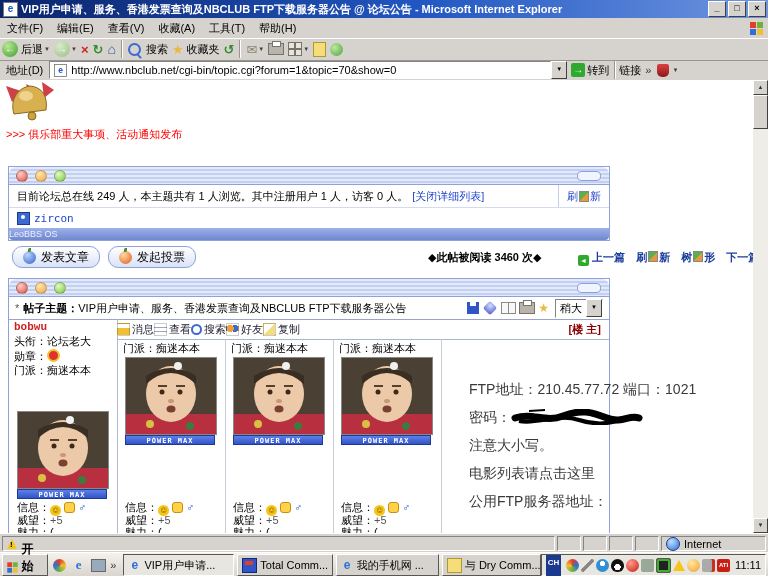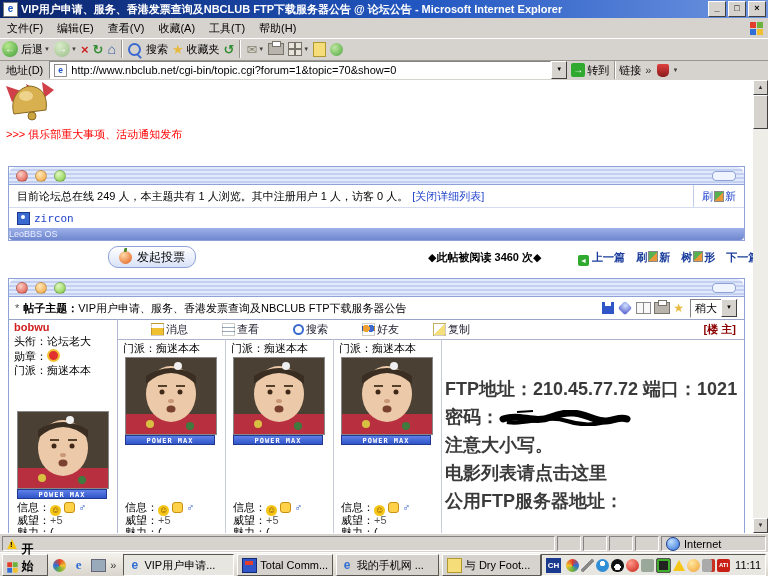--- a/index.html
+++ b/index.html
@@ -75,21 +75,21 @@
   
   #notice{left:6px;top:47px;color:#f00;}
   #crumbbar{left:0;top:60px;width:753px;height:15px;
     background:linear-gradient(#a3b6ee,#7289d2);border-top:1px solid #5a70b8;border-bottom:1px solid #5a70b8;
     display:flex;align-items:center;color:#fff;}
   .lock{width:8px;height:7px;background:#f0c030;border:1px solid #8a6a10;border-radius:1px;position:relative;margin:0 4px 0 6px;}
   .lock i{position:absolute;left:1px;top:-4px;width:4px;height:4px;border:1px solid #8a6a10;border-bottom:none;border-radius:3px 3px 0 0;}
   #crumb-browse{color:#ffe98c;}
   #crumb-right{margin-left:auto;margin-right:8px;color:#eef2ff;}
   
-  .panel{position:absolute;left:8px;width:737px;border:1px solid #8fa2d8;background:#fff;box-sizing:border-box;}
+  .panel{position:absolute;left:8px;width:602px;border:1px solid #8fa2d8;background:#fff;box-sizing:border-box;}
   .pnl-head{height:17px;border-radius:7px 7px 0 0;border-bottom:1px solid #8fa2d8;
     background:repeating-linear-gradient(180deg,#e2e9fb 0 2px,#c4d0f2 2px 4px);
     display:flex;align-items:center;position:relative;}
   .tl{width:10px;height:10px;border-radius:50%;margin-left:7px;border:1px solid #0003;}
   .tl.r{background:radial-gradient(circle at 35% 30%,#ffd0c8,#d94f43);}
   .tl.o{background:radial-gradient(circle at 35% 30%,#ffe8b8,#f2a33c);}
   .tl.g{background:radial-gradient(circle at 35% 30%,#e0f8c0,#7fc93f);}
   .pnl-pill{position:absolute;right:8px;top:4px;width:22px;height:8px;border-radius:4px;
     background:#f0f4ff;border:1px solid #8fa2d8;}
   .link{color:#2244cc;}
@@ -121,45 +121,45 @@
   .gem{width:10px;height:10px;background:radial-gradient(circle at 35% 30%,#cfe0ff,#4a52c8);border-radius:2px;margin:0 3px;transform:rotate(45deg);}
   .book{width:13px;height:10px;background:#f8f8f8;border:1px solid #8a8a8a;margin:0 3px;
     background-image:linear-gradient(90deg,#0000 48%,#8a8a8a 48% 52%,#0000 52%);}
   .star2{color:#e8b93c;font-size:12px;margin:0 3px;}
   #fontsel{display:flex;align-items:center;height:17px;border:1px solid;border-color:#848484 #fff #fff #848484;background:#fff;margin:0 6px 0 3px;}
   #fontsel .val{padding:0 4px;}
   
   #p2-body{position:absolute;left:0;top:40px;right:0;bottom:0;}
   #usercol{position:absolute;left:0;top:0;width:108px;height:100%;border-right:1px solid #b0b8d4;}
   .ucol-line{margin:2px 0 0 5px;line-height:12px;white-space:nowrap;}
-  .uname{color:#d02020;font-weight:bold;font-family:Liberation Sans, sans-serif;}
+  .uname{color:#d02020;font-weight:bold;font-family:Liberation Mono, monospace;}
   .medal{display:inline-block;width:9px;height:9px;background:#e03030;border-radius:50%;border:2px solid #f0c030;vertical-align:-2px;}
   #msgbar{position:absolute;left:108px;right:0;top:0;height:20px;border-bottom:1px solid #aab4cc;
     display:flex;align-items:center;}
-  .msgbtn{display:flex;align-items:center;margin-left:10px;color:#223;padding-left:24px;}
+  .msgbtn{display:flex;align-items:center;color:#223;}
   .mico{width:11px;height:11px;margin-right:2px;border:1px solid #0003;}
   .mico.msg{background:linear-gradient(#fff 40%,#f0c030 40%);}
   .mico.view{background:#fff;background-image:linear-gradient(#0000 30%,#9ab 30% 40%,#0000 40% 60%,#9ab 60% 70%,#0000 70%);}
   .mico.srch{border-radius:50%;border:2px solid #3a6ad0;width:7px;height:7px;}
   .mico.frnd{background:radial-gradient(circle at 30% 40%,#f0a030 35%,#0000 36%),radial-gradient(circle at 70% 40%,#3a6ad0 35%,#fff 36%);}
   .mico.copy{background:linear-gradient(135deg,#fff 50%,#f5dd7a 50%);}
   #floor{margin-left:auto;margin-right:8px;color:#8b0000;font-weight:bold;}
   .colsep{position:absolute;top:0;bottom:0;width:1px;background:#c8ccd8;}
   .pcol{position:absolute;width:104px;}
   .sectline{margin:2px 0 0 4px;white-space:nowrap;}
   .photo{position:absolute;left:6px;width:90px;height:76px;border:1px solid #888;}
   .pmax{position:absolute;left:6px;width:90px;height:10px;background:linear-gradient(#6080e8,#2f55c8);
     border:1px solid #203890;color:#fff;font-size:7px;font-weight:bold;letter-spacing:1px;
     font-family:"DejaVu Sans Mono",monospace;line-height:10px;text-align:center;box-sizing:border-box;}
   .srow{position:absolute;left:6px;white-space:nowrap;line-height:11px;}
   .smiley{display:inline-block;width:11px;height:11px;border-radius:50%;background:#f5c518;color:#7a4a00;
     font-size:9px;line-height:11px;text-align:center;vertical-align:-2px;}
   .qqico{display:inline-block;width:11px;height:11px;border-radius:3px;background:#ffd24a;border:1px solid #c89010;vertical-align:-2px;margin-left:3px;box-sizing:border-box;}
   .male{color:#2255cc;font-weight:bold;margin-left:3px;}
-  #ftparea{position:absolute;left:436px;top:56px;width:300px;font-size:18px;color:#3a3a3a;line-height:28px;white-space:nowrap;font-weight:bold;}
+  #ftparea{position:absolute;left:460px;top:56px;width:300px;font-size:14px;color:#3a3a3a;line-height:28px;white-space:nowrap;}
   .scrib{vertical-align:-3px;}
   
   #statusbar{left:0;top:533px;width:768px;height:19px;border-top:1px solid #fff;display:flex;align-items:center;}
   .pane{height:15px;border:1px solid;border-color:#848484 #fff #fff #848484;display:flex;align-items:center;margin-left:2px;box-sizing:border-box;}
   .warn-tri{width:0;height:0;border-left:5px solid transparent;border-right:5px solid transparent;
     border-bottom:10px solid #f5c518;position:relative;margin:0 4px;}
   .warn-tri b{position:absolute;left:-2px;top:1px;font-size:8px;color:#000;}
   .globe{width:12px;height:12px;border-radius:50%;margin:0 4px;
     background:radial-gradient(circle at 35% 30%,#bfe0ff,#2f6fd6);border:1px solid #1a3a90;}
   
@@ -173,21 +173,21 @@
   .qlico2{color:#2f6fd6;font-weight:bold;font-size:13px;font-family:"Liberation Serif",serif;}
   .qlico3{width:13px;height:11px;background:#9ab;border:1px solid #667;}
   .chev{margin:0 4px;color:#333;}
   .taskbtn{height:20px;display:flex;align-items:center;padding:0 4px;margin-left:3px;font-size:11px;white-space:nowrap;overflow:hidden;}
   .taskbtn .tico{width:13px;height:13px;margin-right:3px;flex:0 0 13px;}
   .tico.ie{color:#2f6fd6;font-weight:bold;font-size:12px;text-align:center;line-height:13px;}
   .tico.tc{background:#2f55c8;border:1px solid #142a70;position:relative;}
   .tico.tc i{position:absolute;left:2px;top:2px;width:8px;height:4px;background:#e33e2b;}
   .tico.note{background:#f5dd7a;border:1px solid #b09a30;}
   #tray{height:20px;margin-left:auto;margin-right:2px;display:flex;align-items:center;padding:0 4px;}
-  .lang{width:15px;height:15px;background:#1a3a90;color:#fff;font-size:8px;font-weight:bold;
+  .lang{width:15px;height:21px;background:#1a3a90;color:#fff;font-size:8px;font-weight:bold;
     text-align:center;line-height:15px;margin-right:3px;}
   .tico2{width:13px;height:13px;margin-left:2px;border-radius:2px;}
   .t-pin{border-radius:50%;background:conic-gradient(#e33e2b,#2f6fd6,#6cb33e,#f0c030,#e33e2b);}
   .t-pen{background:linear-gradient(135deg,#0000 40%,#888 40% 60%,#0000 60%);}
   .t-msn{border-radius:50%;background:radial-gradient(circle at 50% 35%,#fff 25%,#2f8fd6 27%);}
   .t-qq{border-radius:50% 50% 45% 45%;background:radial-gradient(circle at 50% 62%,#fff 30%,#111 32%);}
   .t-red{border-radius:50%;background:radial-gradient(circle at 35% 30%,#ff9a8a,#c81e14);}
   .t-gry{background:#9aa89a;}
   .t-mon{background:#222;border:1px solid #555;box-shadow:inset 0 0 0 2px #3fae2a;}
   .t-wrn{width:0;height:0;border-left:6px solid transparent;border-right:6px solid transparent;border-bottom:11px solid #f5c518;border-radius:0;}
@@ -321,20 +321,26 @@
       </div>
       <div id="p1-row2">
         <span class="zicon">
             <i></i>
           </span>
         <span class="link" style="font-family:'DejaVu Sans Mono',monospace;">zircon</span>
       </div>
       <div id="p1-foot">LeoBBS OS</div>
     </div>
 
+    <div class="pillbtn" style="left:12px;top:166px;">
+      <span class="apple blue">
+          <i></i>
+        </span>
+      <span>发表文章</span>
+    </div>
     <div class="pillbtn" style="left:108px;top:166px;">
       <span class="apple red">
           <i></i>
         </span>
       <span>发起投票</span>
     </div>
     <div class="abs" style="left:428px;top:170px;font-weight:bold;">◆此帖被阅读 3460 次◆</div>
     <div class="abs" style="left:578px;top:170px;white-space:nowrap;">
       <span class="gsq">◄</span>
       <span class="navlnk">上一篇</span>
@@ -574,21 +580,21 @@
           <i></i>
         </span>
       <span>Total Comm...</span>
     </span>
     <span class="taskbtn raised" style="width:96px;">
       <span class="tico ie">e</span>
       <span>我的手机网 ...</span>
     </span>
     <span class="taskbtn raised" style="width:92px;">
       <span class="tico note"></span>
-      <span>与 Dry Foot...</span>
+      <span>与 Dry Comm...</span>
     </span>
 
     <span id="tray" class="sunken">
       <span class="lang">CH</span>
       <span class="tico2 t-pin"></span>
       <span class="tico2 t-pen"></span>
       <span class="tico2 t-msn"></span>
       <span class="tico2 t-qq"></span>
       <span class="tico2 t-red"></span>
       <span class="tico2 t-gry"></span>

